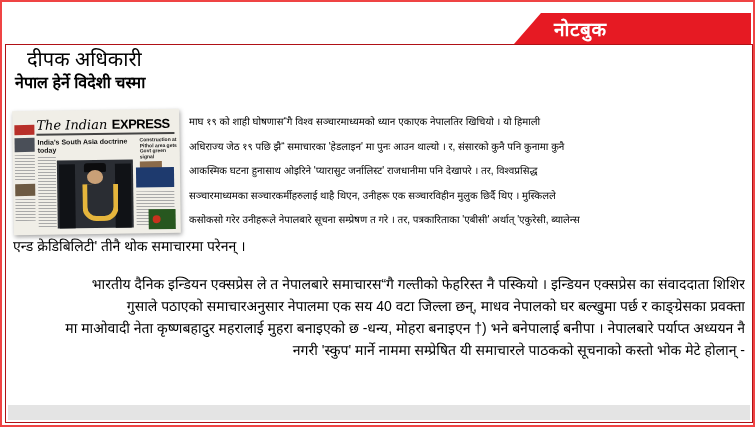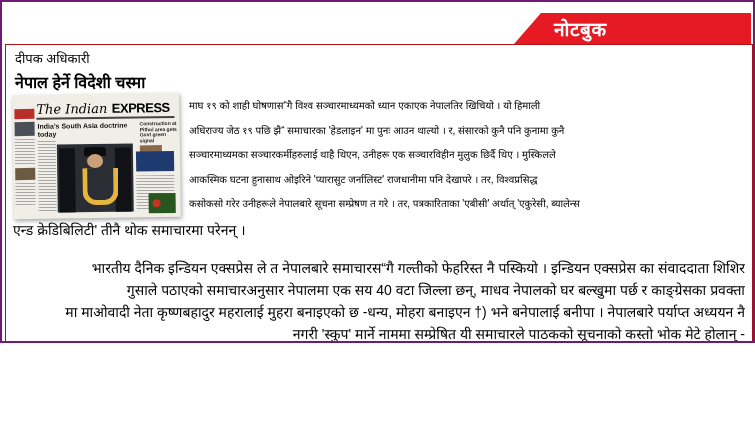--- a/index.html
+++ b/index.html
@@ -1,37 +1,37 @@
 <!DOCTYPE html>
 <html><head>
 <meta charset="utf-8">
 <style>
   html,body{margin:0;padding:0;background:#fff;}
   #screen{
-    position:relative;width:755px;height:343px;box-sizing:border-box;
-    background:#ffffff;border:2px solid #701a75;overflow:hidden;
+    position:relative;width:755px;height:427px;box-sizing:border-box;
+    background:#ffffff;border:2px solid #ef4444;overflow:hidden;
     font-family:"Liberation Sans", sans-serif;color:#000;
   }
   
   .banner{
     position:absolute;top:11px;right:2px;width:237px;height:31px;
     background:#e61a23;
     clip-path:polygon(27px 0,100% 0,100% 100%,0 100%);
     display:flex;align-items:center;box-sizing:border-box;padding-left:40px;
   }
   .banner-label{color:#fff;font-weight:bold;font-size:19px;letter-spacing:.5px;}
   
   .content{
     position:absolute;left:3px;top:42px;width:748px;height:379px;
     box-sizing:border-box;border:1px solid #b01116;background:#fff;
     padding:3px 7px;overflow:hidden;
   }
-  .byline{font-size:13px;line-height:22px;margin-left:2px;}
+  .byline{font-size:20px;line-height:22px;margin-left:14px;}
   .title{font-size:16px;font-weight:bold;line-height:22px;margin:2px 0 0 2px;}
-  .body-area{}
+  .body-area{margin-top:16px;}
   .row{display:flex;gap:9px;align-items:flex-start;}
   .bline{height:24.6px;line-height:24.6px;font-size:10px;white-space:nowrap;overflow:hidden;}
   .p1col{flex:1;min-width:0;}
   .bline-full{height:25px;line-height:25px;font-size:14px;white-space:nowrap;overflow:hidden;}
   .p2{margin-top:14px;}
   .p2 .bline2{height:22px;line-height:22px;font-size:14px;white-space:nowrap;overflow:hidden;text-align:right;}
   
   .hscroll{position:absolute;left:2px;right:2px;bottom:2px;height:15px;background:#e4e4e4;}
   
   .npimg{
@@ -104,22 +104,22 @@
           <div class="np-bluebox"></div>
           <div class="tx" style="left:123px;top:82px;width:38px;height:34px;"></div>
           <div class="np-greenphoto">
             <div class="dot"></div>
           </div>
         </div>
 
         <div class="p1col">
           <div class="bline">माघ १९ को शाही घोषणास“गै विश्व सञ्चारमाध्यमको ध्यान एकाएक नेपालतिर खिचियो । यो हिमाली</div>
           <div class="bline">अधिराज्य जेठ १९ पछि झै“ समाचारका 'हेडलाइन' मा पुनः आउन थाल्यो । र, संसारको कुनै पनि कुनामा कुनै</div>
+          <div class="bline">आकस्मिक घटना हुनासाथ ओइरिने 'प्यारासुट जर्नालिस्ट' राजधानीमा पनि देखापरे । तर, विश्वप्रसिद्ध</div>
           <div class="bline">सञ्चारमाध्यमका सञ्चारकर्मीहरुलाई थाहै थिएन, उनीहरू एक सञ्चारविहीन मुलुक छिर्दै थिए । मुस्किलले</div>
-          <div class="bline">आकस्मिक घटना हुनासाथ ओइरिने 'प्यारासुट जर्नालिस्ट' राजधानीमा पनि देखापरे । तर, विश्वप्रसिद्ध</div>
           <div class="bline">कसोकसो गरेर उनीहरूले नेपालबारे सूचना सम्प्रेषण त गरे । तर, पत्रकारिताका 'एबीसी' अर्थात् 'एकुरेसी, ब्यालेन्स</div>
         </div>
       </div>
 
       <div class="bline-full">एन्ड क्रेडिबिलिटी' तीनै थोक समाचारमा परेनन् ।</div>
 
       <div class="p2">
         <div class="bline2">भारतीय दैनिक इन्डियन एक्सप्रेस ले त नेपालबारे समाचारस“गै गल्तीको फेहरिस्त नै पस्कियो । इन्डियन एक्सप्रेस का संवाददाता शिशिर</div>
         <div class="bline2">गुसाले पठाएको समाचारअनुसार नेपालमा एक सय 40 वटा जिल्ला छन्, माधव नेपालको घर बल्खुमा पर्छ र काङ्ग्रेसका प्रवक्ता</div>
         <div class="bline2">मा माओवादी नेता कृष्णबहादुर महरालाई मुहरा बनाइएको छ -धन्य, मोहरा बनाइएन †) भने बनेपालाई बनीपा । नेपालबारे पर्याप्त अध्ययन नै</div>

